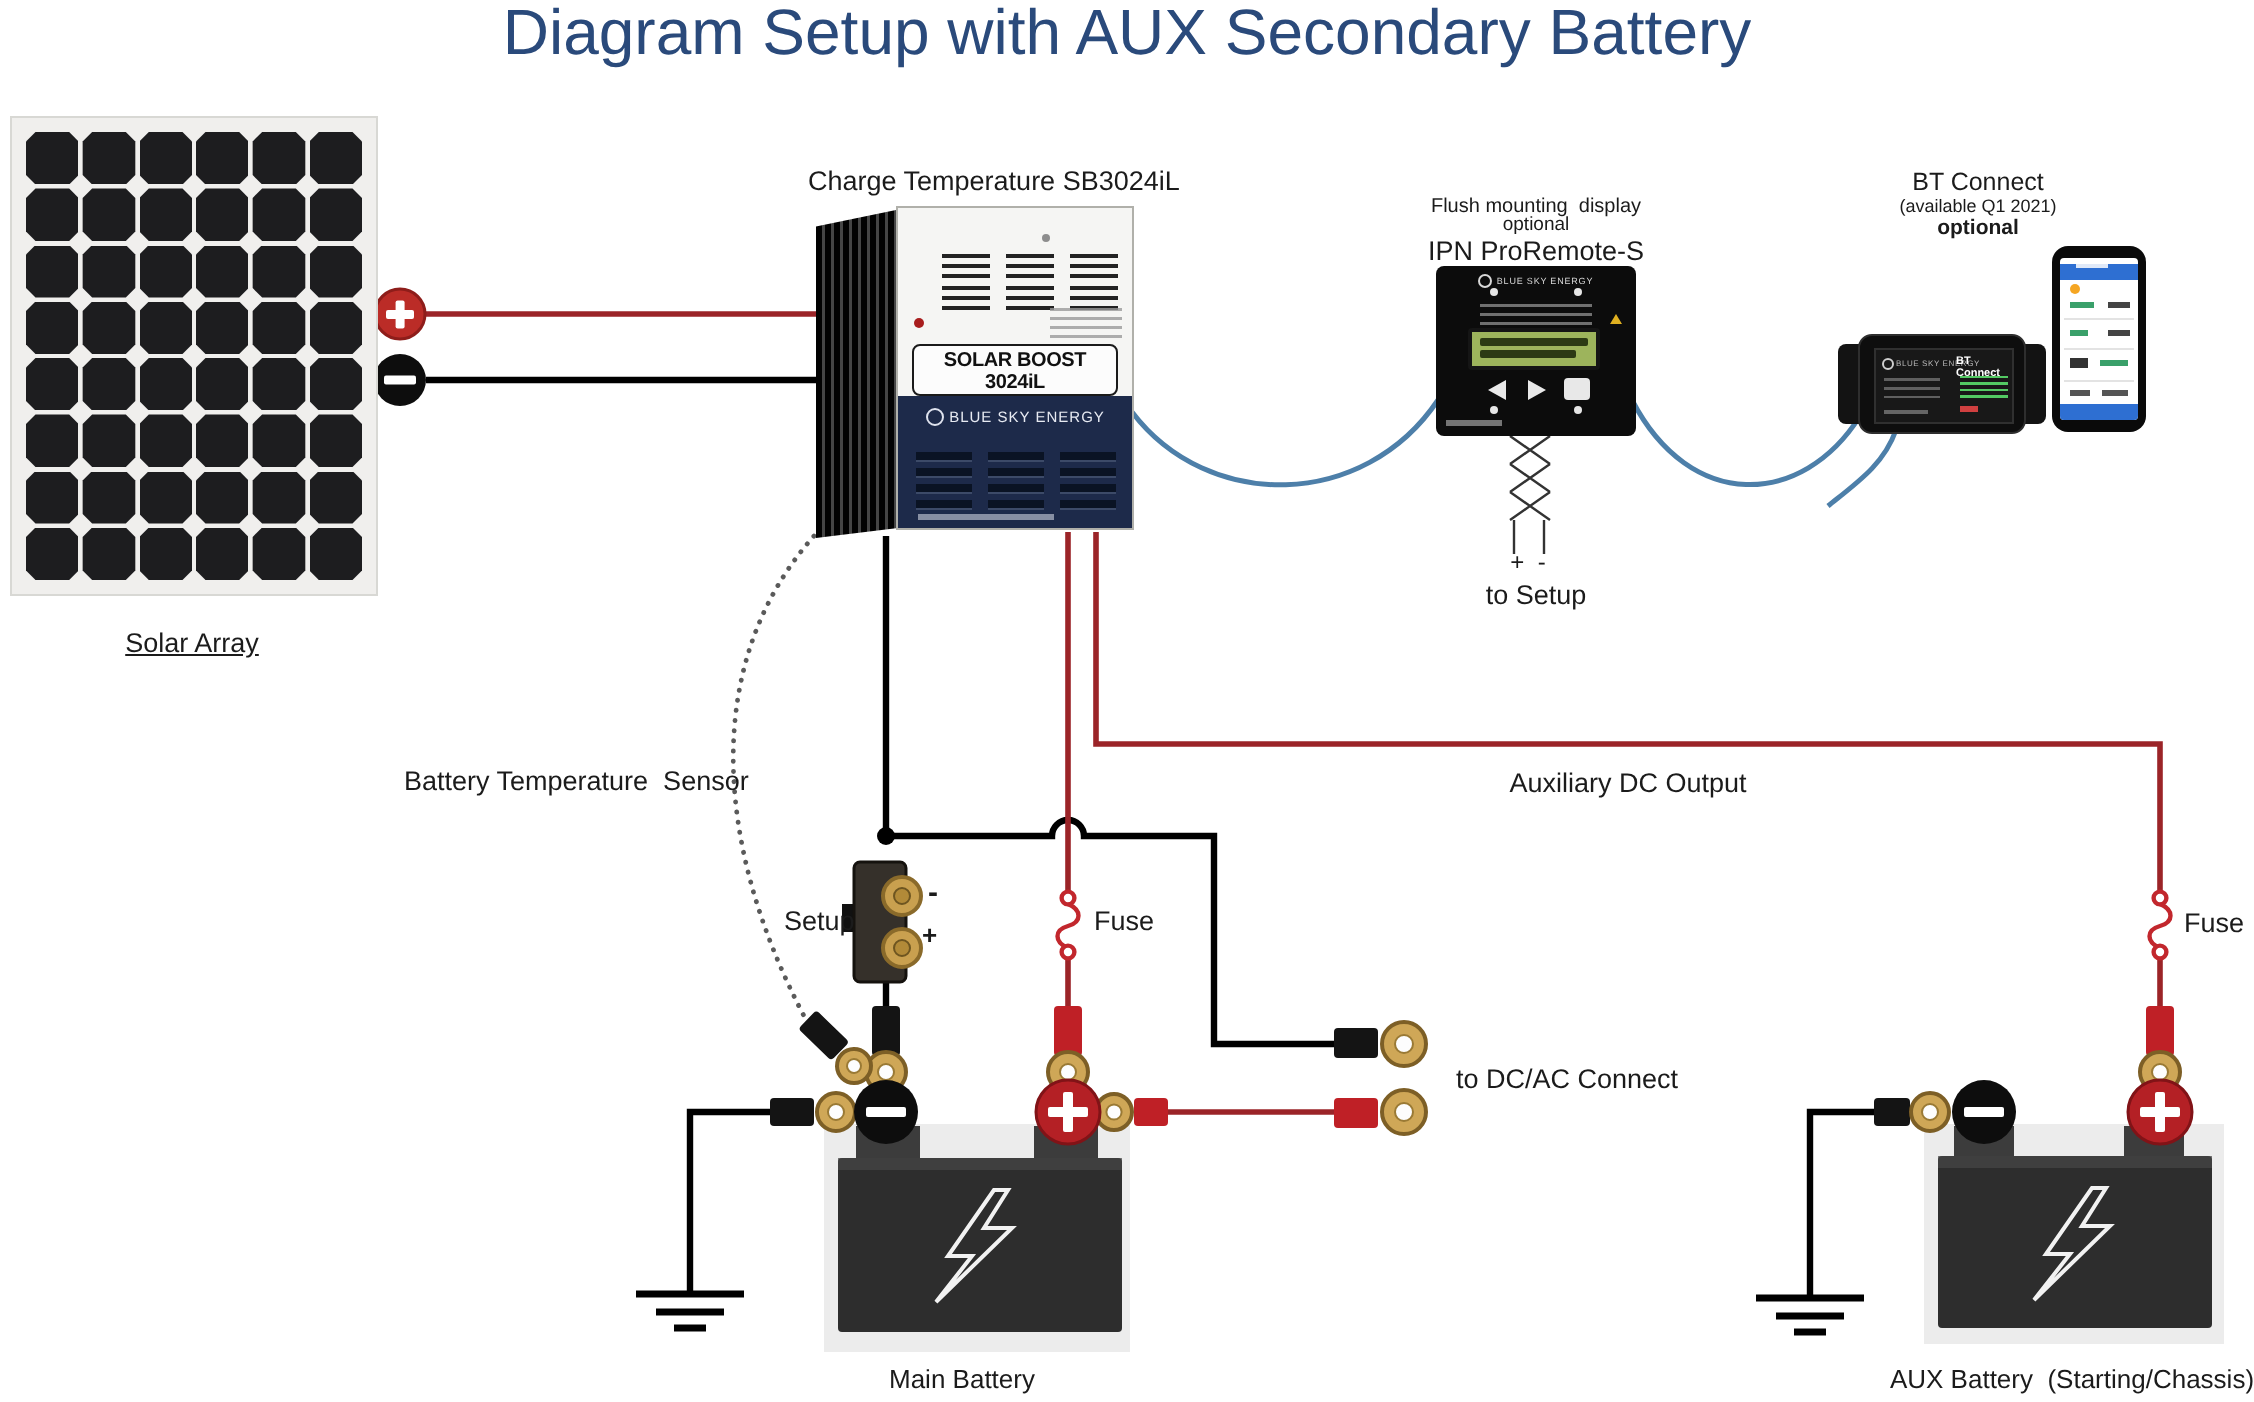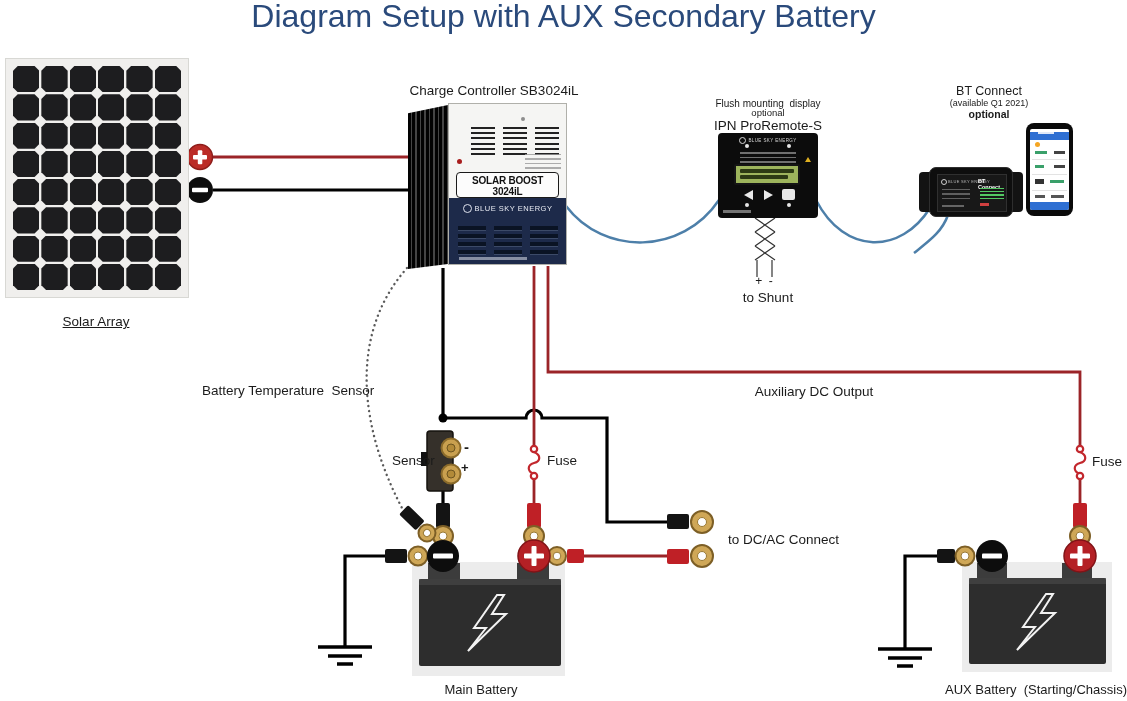--- a/index.html
+++ b/index.html
@@ -317,38 +317,38 @@
       <div style="position:absolute;left:5px;top:66px;width:10px;height:3px;background:#555;"></div>
       <div style="position:absolute;left:21px;top:66px;width:13px;height:3px;background:#555;"></div>
       <div style="position:absolute;left:0;top:73px;width:39px;height:8px;background:#2e6fd2;"></div>
     </div>
   </div>
 
   <div class="lbl c" style="left:0;right:0;top:-2px;font-size:32px;color:#2a4a7b;">Diagram Setup with AUX Secondary Battery</div>
 
   <div class="lbl c" style="left:31px;top:314px;width:130px;font-size:13.5px;text-decoration:underline;">Solar Array</div>
 
-  <div class="lbl c" style="left:404px;top:83px;width:180px;font-size:13.5px;">Charge Controller SB3024iL</div>
+  <div class="lbl c" style="left:404px;top:83px;width:180px;font-size:13.5px;">Charge Temperature SB3024iL</div>
 
   <div class="lbl c" style="left:688px;top:82px;width:160px;font-size:13.5px;margin-top:36px;">IPN ProRemote-S</div>
   <div class="lbl c" style="left:688px;top:98px;width:160px;font-size:10px;">Flush mounting  display</div>
   <div class="lbl c" style="left:688px;top:108px;width:160px;font-size:9.5px;">optional</div>
 
   <div class="lbl c" style="left:909px;top:84px;width:160px;font-size:12.5px;">BT Connect</div>
   <div class="lbl c" style="left:909px;top:98px;width:160px;font-size:9px;">(available Q1 2021)</div>
   <div class="lbl c" style="left:909px;top:108px;width:160px;font-size:10.5px;font-weight:bold;">optional</div>
 
   <div class="lbl c" style="left:744px;top:275px;width:40px;font-size:12px;">+  -</div>
-  <div class="lbl c" style="left:718px;top:290px;width:100px;font-size:13.5px;">to Shunt</div>
+  <div class="lbl c" style="left:718px;top:290px;width:100px;font-size:13.5px;">to Setup</div>
 
   <div class="lbl" style="left:202px;top:383px;font-size:13.5px;">Battery Temperature  Sensor</div>
 
   <div class="lbl c" style="left:744px;top:384px;width:140px;font-size:13.5px;">Auxiliary DC Output</div>
 
-  <div class="lbl" style="left:392px;top:453px;font-size:13.5px;">Sensor</div>
+  <div class="lbl" style="left:392px;top:453px;font-size:13.5px;">Setup</div>
   <div class="lbl" style="left:464px;top:438px;font-size:15px;font-weight:bold;">-</div>
   <div class="lbl" style="left:461px;top:461px;font-size:13px;font-weight:bold;">+</div>
 
   <div class="lbl" style="left:547px;top:453px;font-size:13.5px;">Fuse</div>
   <div class="lbl" style="left:1092px;top:454px;font-size:13.5px;">Fuse</div>
 
   <div class="lbl" style="left:728px;top:532px;font-size:13.5px;">to DC/AC Connect</div>
 
   <div class="lbl c" style="left:406px;top:683px;width:150px;font-size:13px;">Main Battery</div>
   <div class="lbl c" style="left:926px;top:683px;width:220px;font-size:13px;">AUX Battery  (Starting/Chassis)</div>

